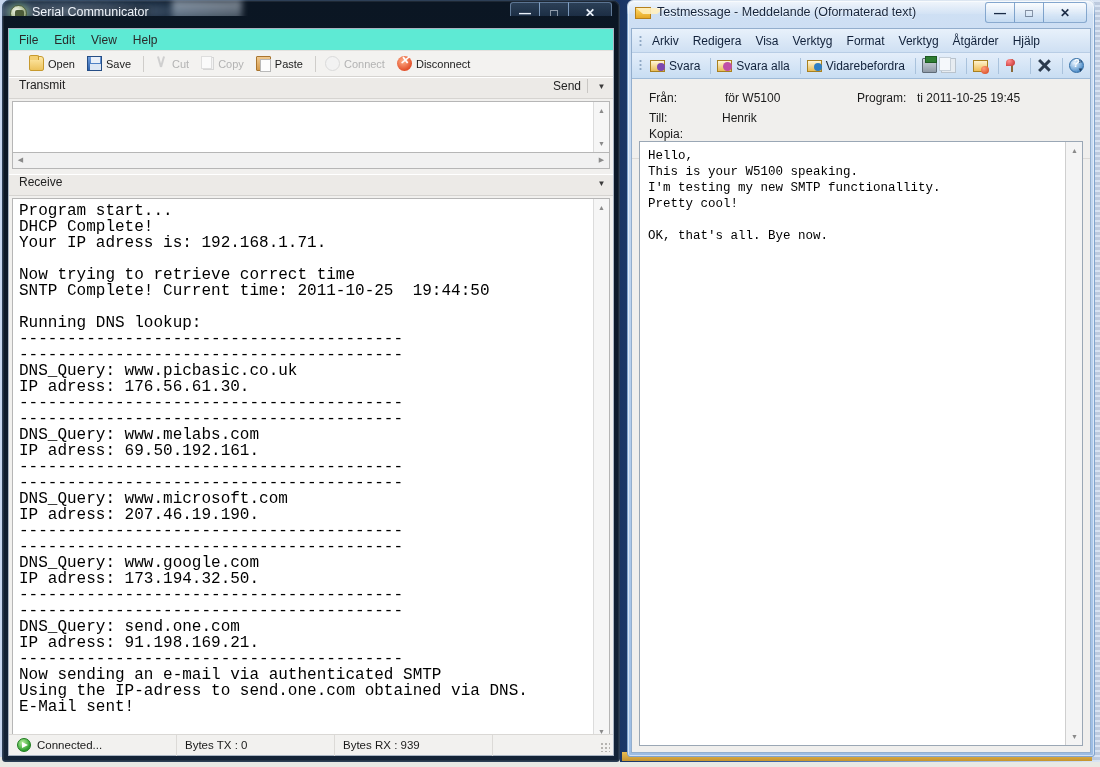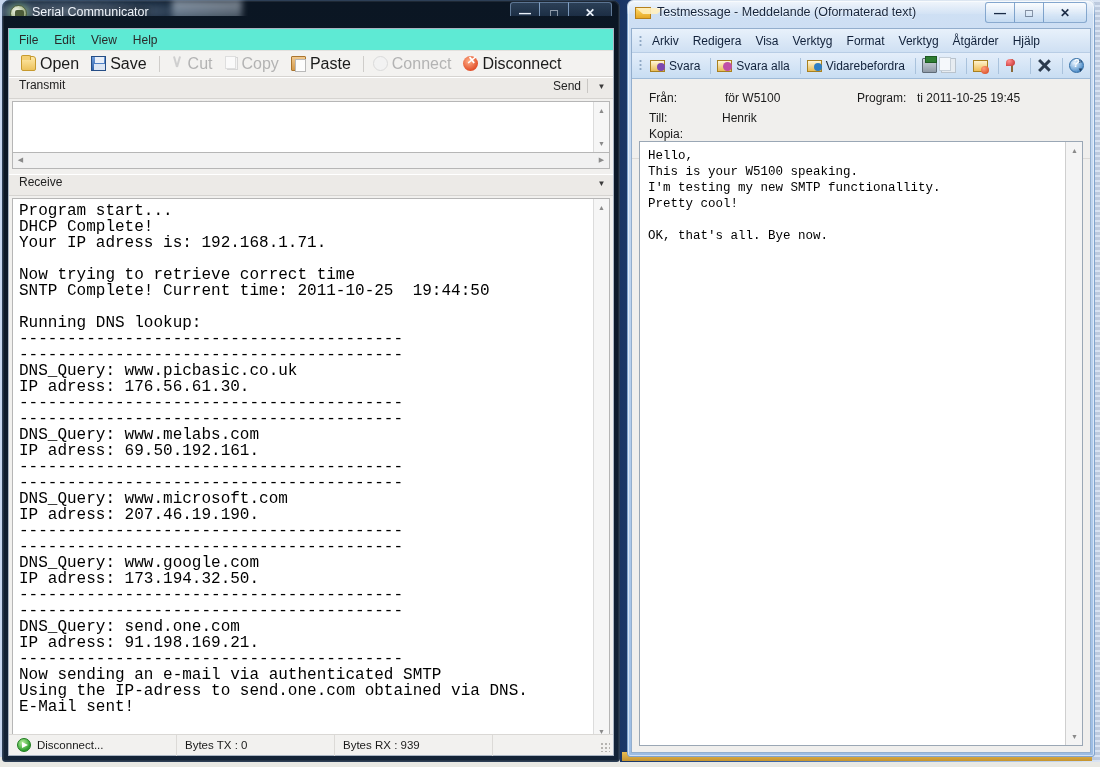--- a/index.html
+++ b/index.html
@@ -108,22 +108,22 @@
   }
   .menubar {
     height:22px; background:#5eead4;
     display:flex; align-items:center; padding-left:10px; gap:16px;
     font-size:12px; color:#2a2a2a;
     border-bottom:1px solid #e3e1de;
   }
   .menubar span { cursor:default; }
   .toolbar {
     height:26px; background:#f3f2f0;
-    display:flex; align-items:center; padding-left:12px;
-    font-size:16px; color:#1b1b1b;
+    display:flex; align-items:center; padding-left:20px;
+    font-size:11px; color:#1b1b1b;
     border-bottom:1px solid #d6d4d1;
   }
   .tb-item { display:flex; align-items:center; gap:4px; margin-right:12px; white-space:nowrap; }
   .tb-item.dim { color:#b3b3b3; }
   .tb-sep { width:1px; height:16px; background:#cfcdca; margin:0 9px 0 0; }
   .ic { width:15px; height:15px; display:inline-block; position:relative; flex:none; }
 
   
   .ic-open{background:linear-gradient(180deg,#ffe9a8,#ecc25c);border:1px solid #c79a2e;border-radius:1px 3px 2px 2px;}
   .ic-open:after{content:"";position:absolute;left:-1px;top:-2px;width:8px;height:4px;background:#f3cf72;border:1px solid #c79a2e;border-bottom:none;border-radius:2px 2px 0 0;}
@@ -436,21 +436,21 @@
 E-Mail sent!</div>
         <div class="scroll-v">
           <div class="sb-arrow up">▲</div>
           <div class="sb-arrow down">▼</div>
         </div>
       </div>
 
       <div class="statusbar">
         <div class="st-cell" style="width:168px">
           <span class="st-green"></span>
-          <span>Disconnect...</span>
+          <span>Connected...</span>
         </div>
         <div class="st-cell" style="width:158px">
           <span>Bytes TX : 0</span>
         </div>
         <div class="st-cell" style="width:158px">
           <span>Bytes RX : 939</span>
         </div>
         <div class="st-cell" style="flex:1;border-right:none"></div>
         <div class="grip"></div>
       </div>

